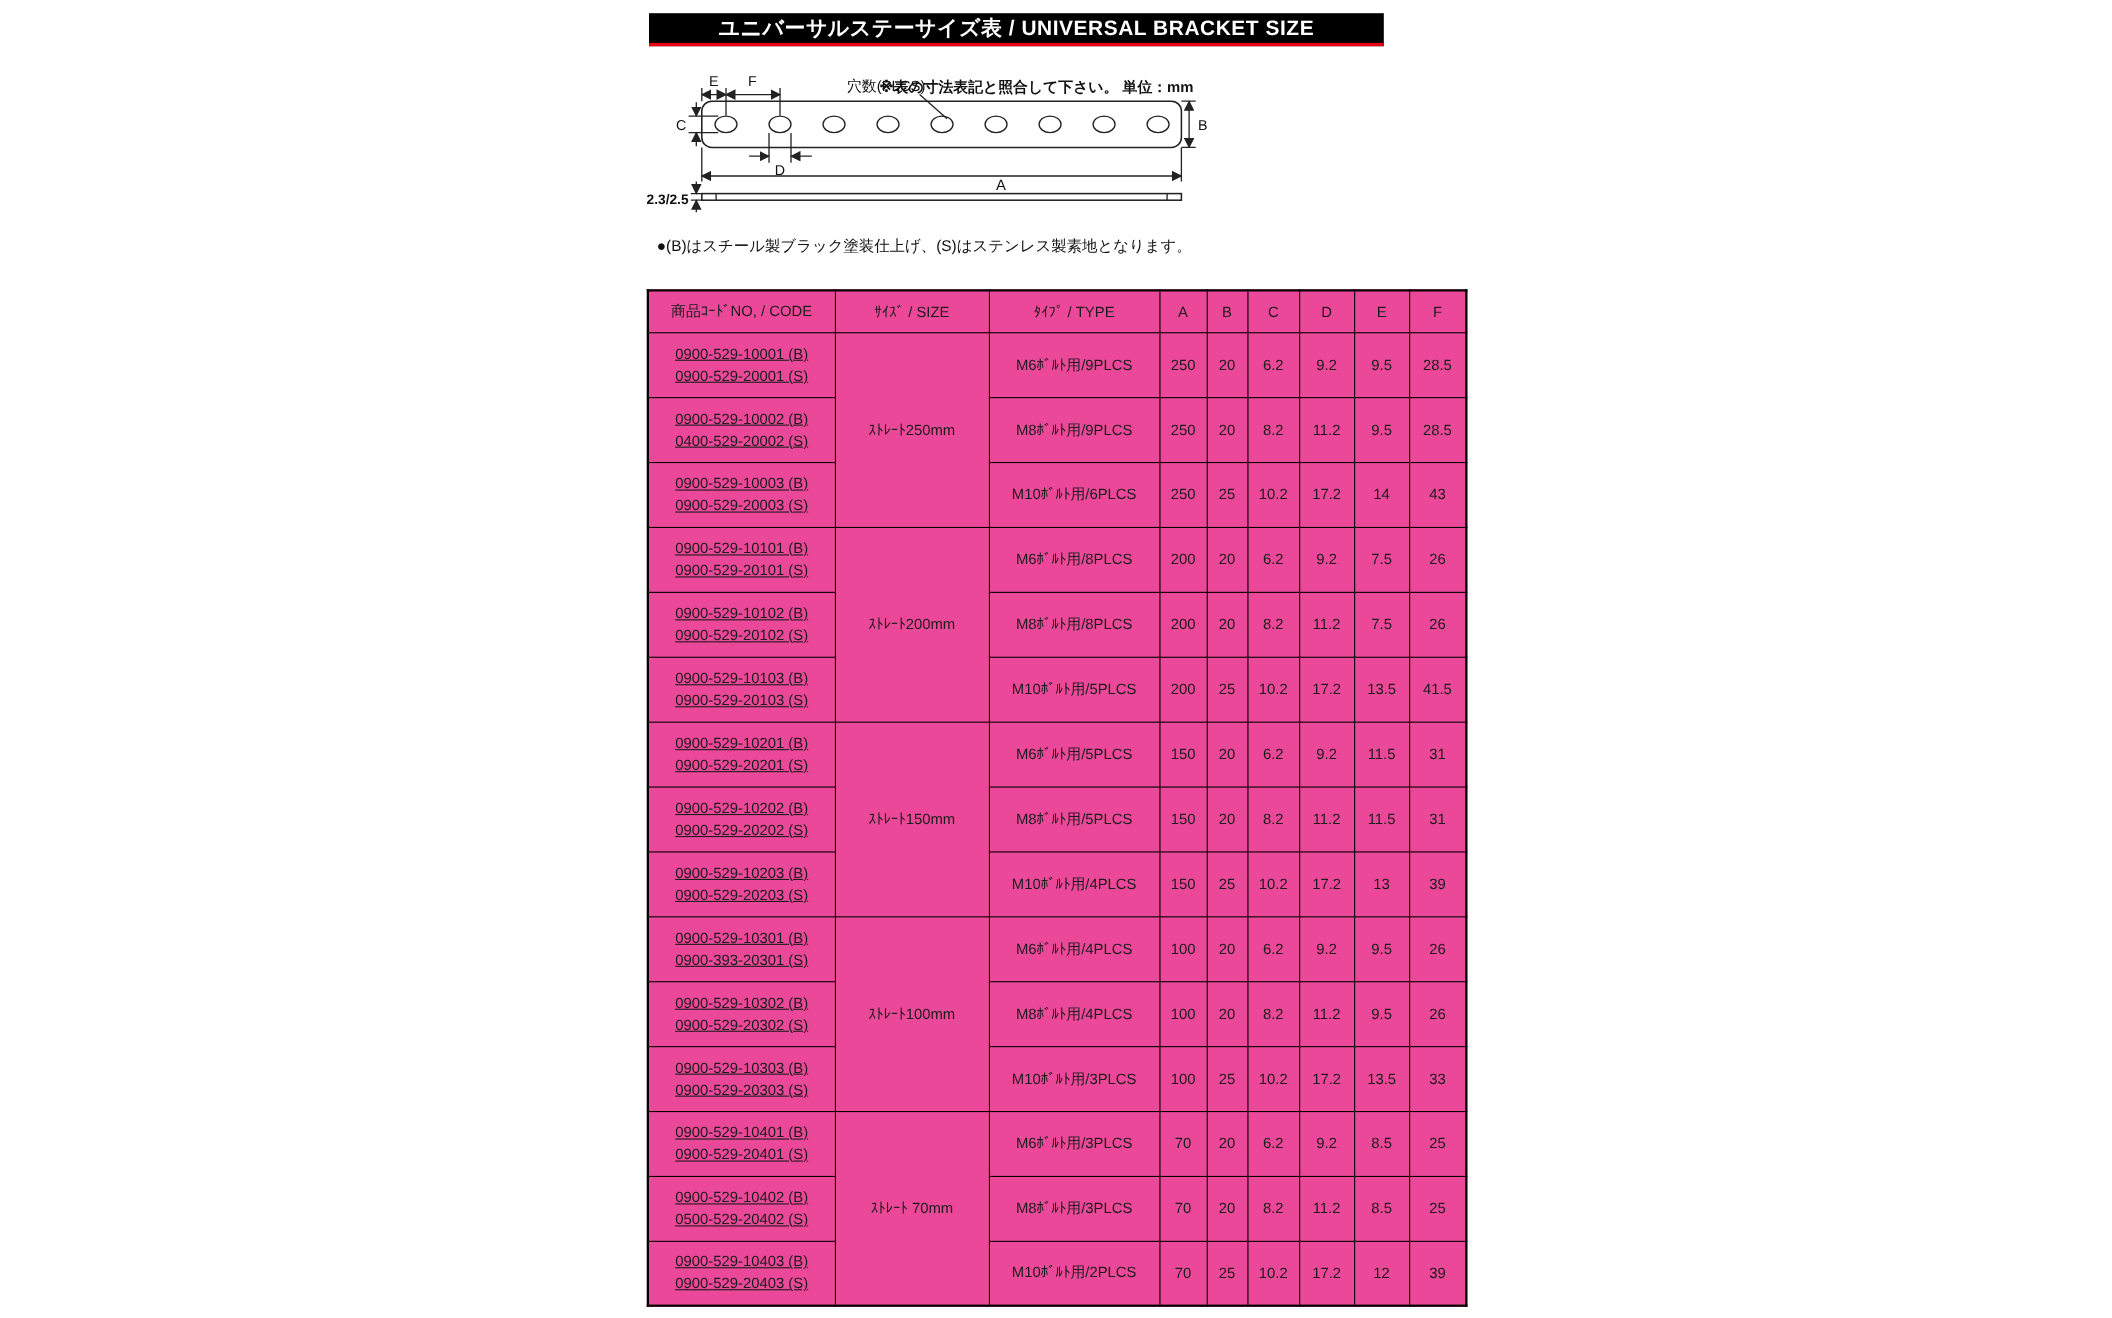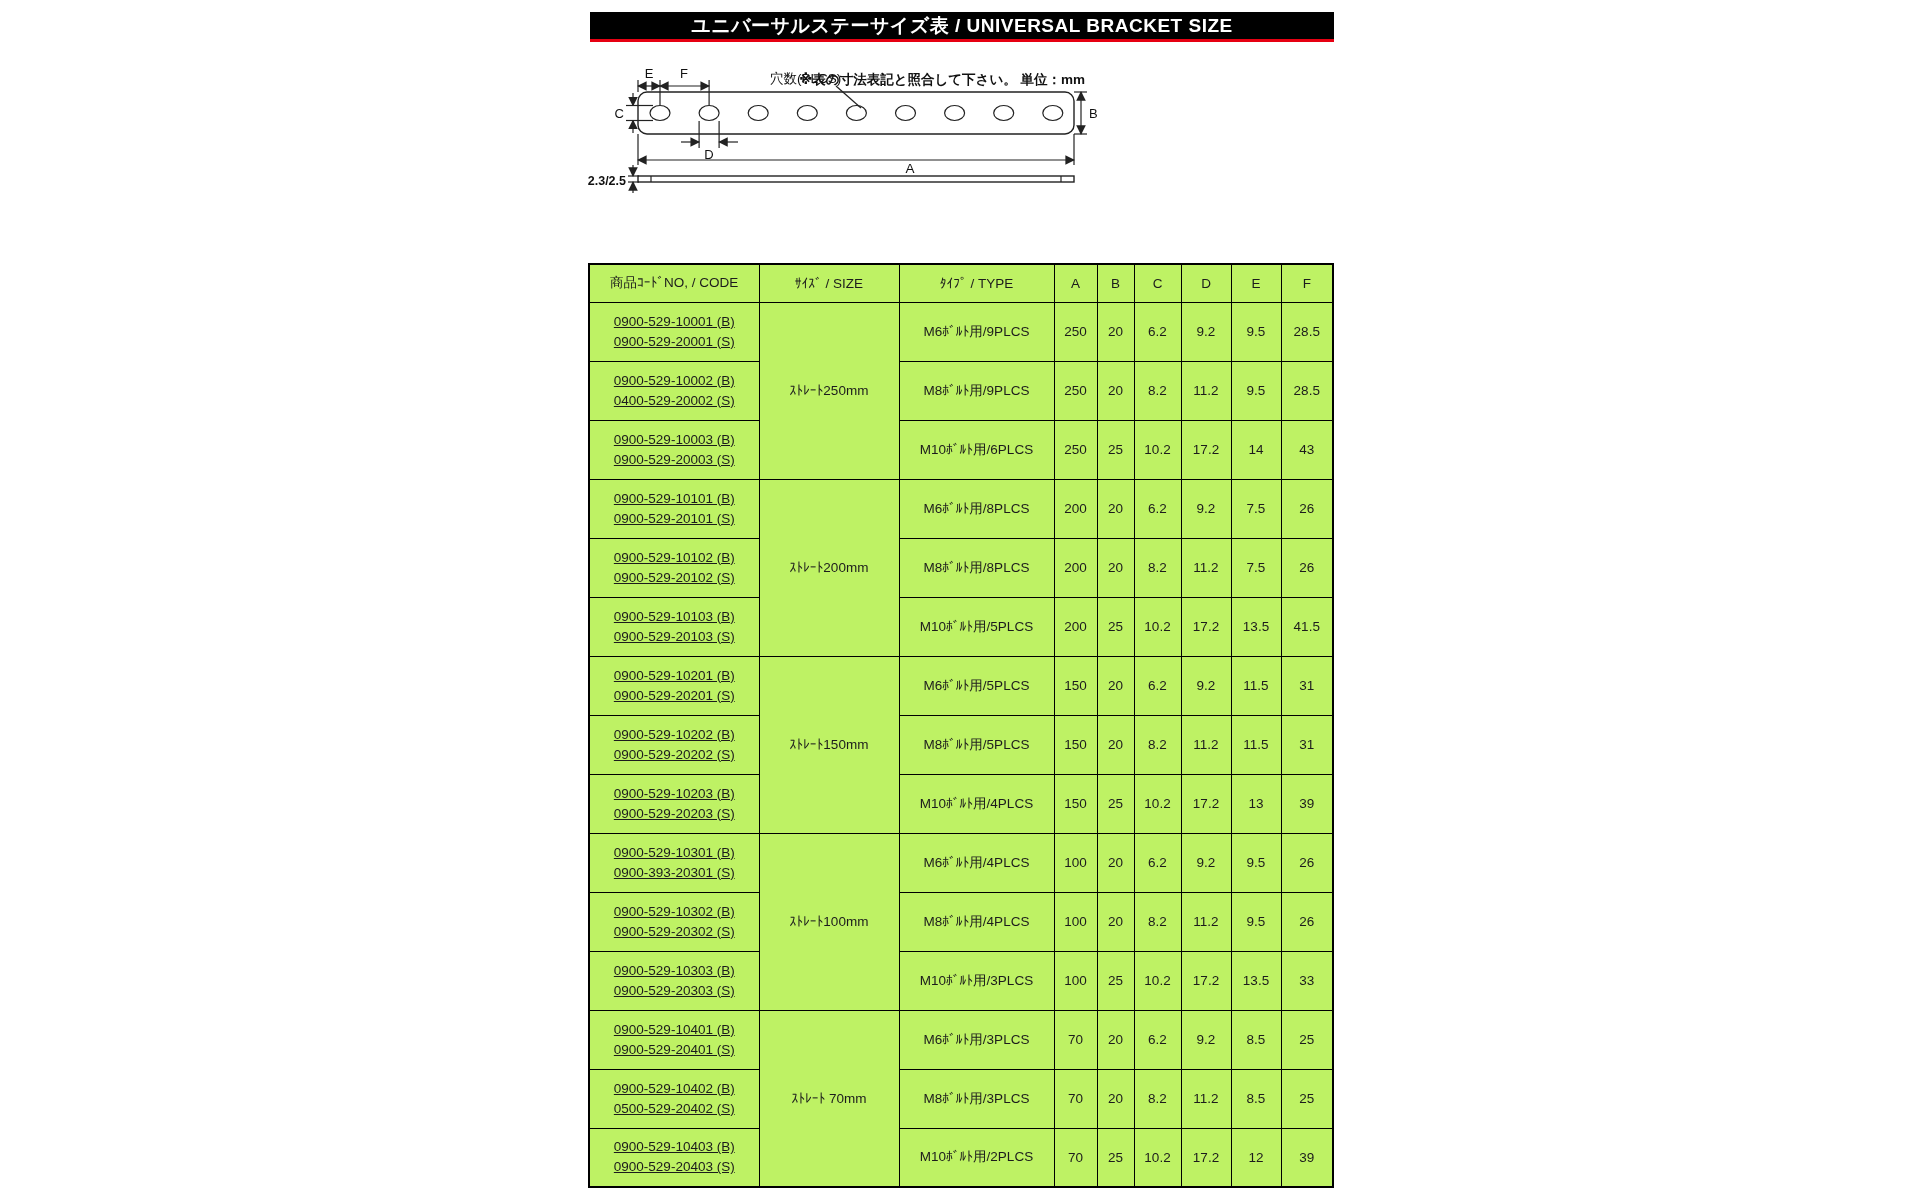--- a/index.html
+++ b/index.html
@@ -1,25 +1,25 @@
 <!DOCTYPE html>
 <html><head>
 <meta charset="utf-8">
 <style>
   html,body{margin:0;padding:0;background:#ffffff;}
   body{width:1920px;height:1198px;position:relative;overflow:hidden;
        font-family:"Liberation Sans","DejaVu Sans",sans-serif;color:#1c1c1c;}
-  .title-bar{position:absolute;left:590px;top:12px;width:744px;height:27px;
+  .title-bar{position:absolute;left:590px;top:12px;width:668px;height:27px;
        background:#000;border-bottom:3px solid #e60012;
        display:flex;align-items:center;justify-content:center;}
   .title-bar span{color:#fff;font-size:19px;font-weight:bold;letter-spacing:.5px;white-space:nowrap;}
   .diagram{position:absolute;left:580px;top:55px;width:620px;height:148px;}
   .notes{position:absolute;left:597px;top:213px;font-size:14px;line-height:20px;color:#111;white-space:nowrap;}
   table.spec{position:absolute;left:588px;top:263px;border-collapse:collapse;table-layout:fixed;
-       border:2px solid #000;background:#bef264;}
+       border:2px solid #000;background:#ec4899;}
   table.spec th,table.spec td{border:1px solid #000;text-align:center;vertical-align:middle;
        font-size:13.5px;font-weight:normal;color:#1c1c1c;padding:0;overflow:hidden;white-space:nowrap;}
   table.spec thead tr{height:38px;}
   table.spec tbody tr{height:59px;}
   td.code div{line-height:20px;text-decoration:underline;}
   svg text{fill:#111;font-family:"Liberation Sans","DejaVu Sans",sans-serif;}
   .dline{stroke:#222;stroke-width:1.2;fill:none;}
   .bline{stroke:#222;stroke-width:1.4;fill:#fff;}
 </style>
 </head>
@@ -88,20 +88,21 @@
   <line class="dline" x1="71" y1="121" x2="71" y2="127"></line>
   <line class="dline" x1="481" y1="121" x2="481" y2="127"></line>
   <line class="dline" x1="48" y1="121" x2="59" y2="121"></line>
   <line class="dline" x1="48" y1="127" x2="59" y2="127"></line>
   <line class="dline" x1="53" y1="110" x2="53" y2="121" marker-end="url(#ah)"></line>
   <line class="dline" x1="53" y1="138" x2="53" y2="127" marker-end="url(#ah)"></line>
   <text x="46" y="130" font-size="12.5" font-weight="bold" text-anchor="end">2.3/2.5</text>
 </svg>
 
 <div class="notes">
+  <div>●(B)はスチール製ブラック塗装仕上げ、(S)はステンレス製素地となります。</div>
 </div>
 
 <table class="spec">
   <colgroup>
     <col style="width:170px">
       <col style="width:140px">
       <col style="width:155px">
     <col style="width:43px">
       <col style="width:37px">
       <col style="width:47px">

